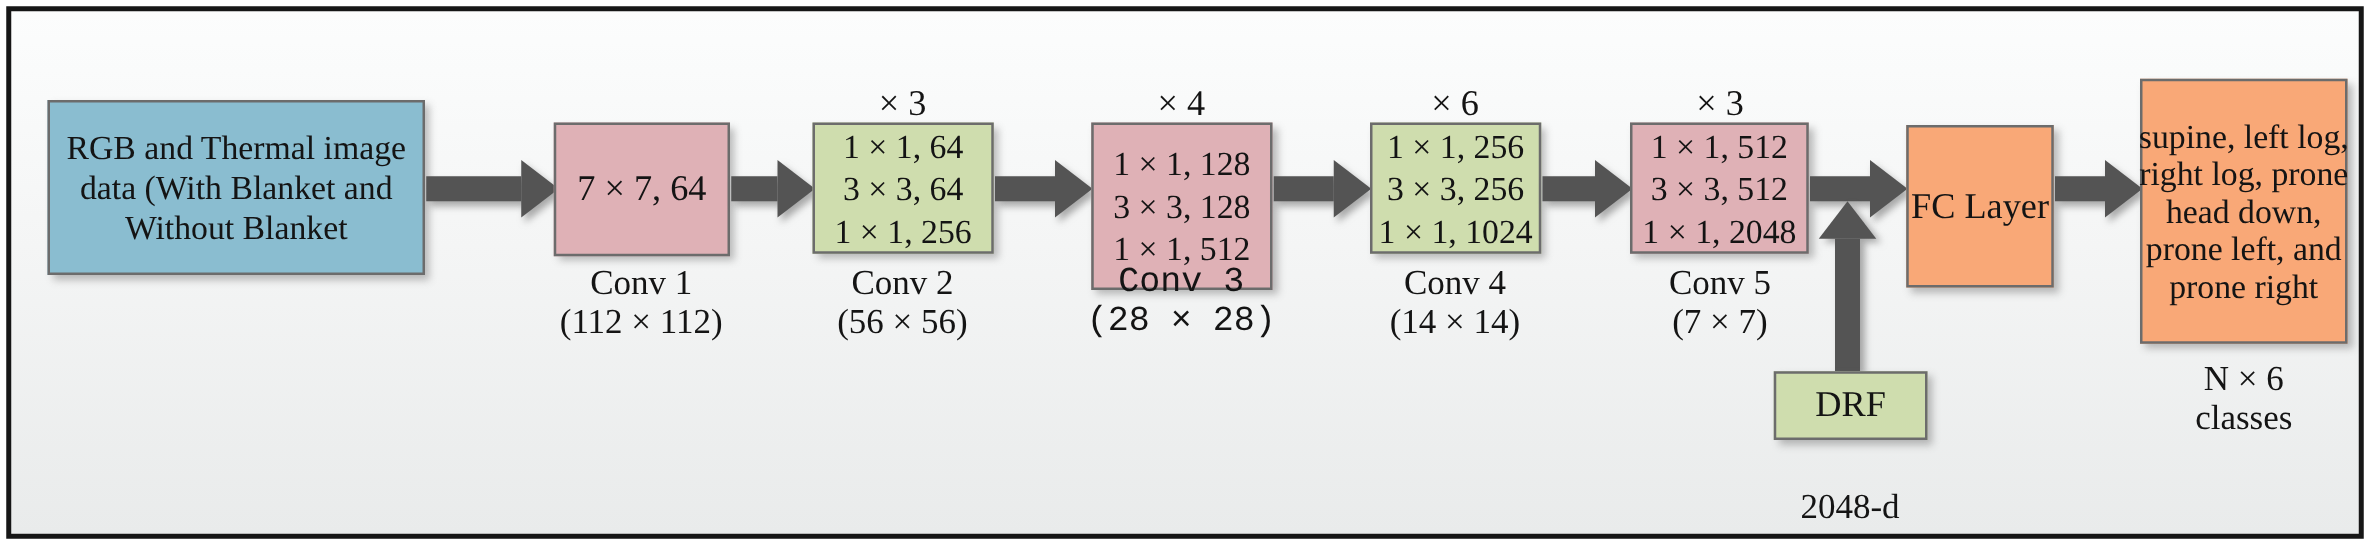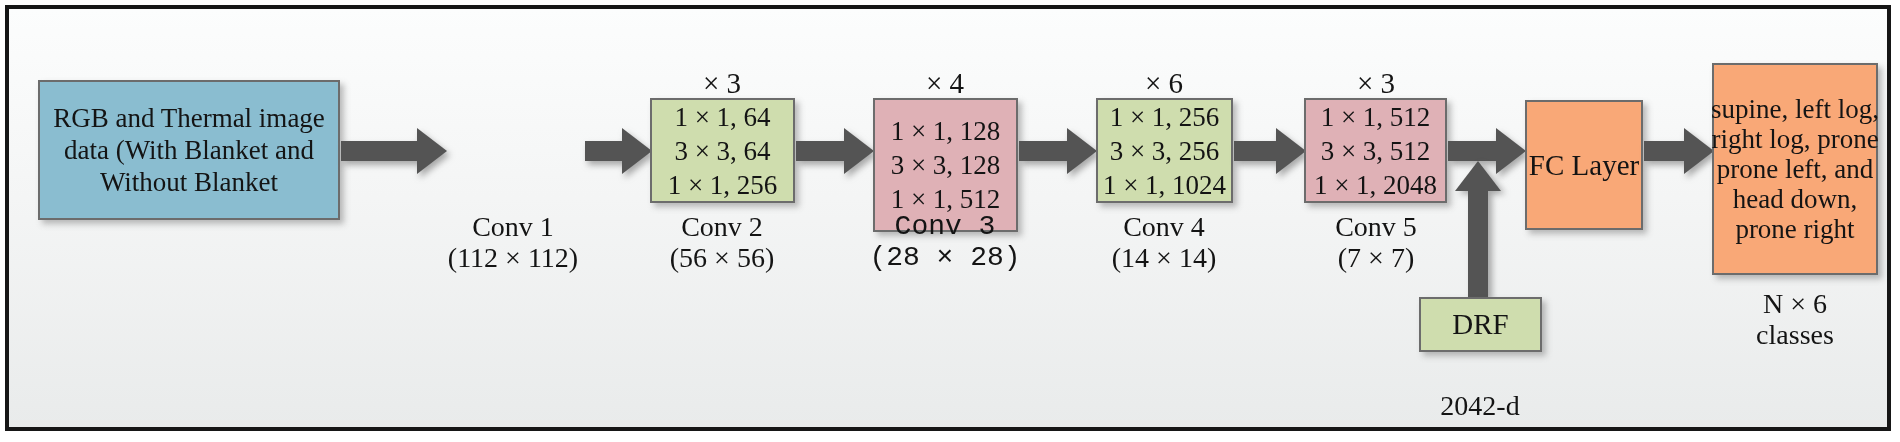--- a/index.html
+++ b/index.html
@@ -60,20 +60,23 @@
     <div class="in-line">RGB and Thermal image</div>
     <div class="in-line">data (With Blanket and</div>
     <div class="in-line">Without Blanket</div>
   </div>
 
   <div class="harrow" style="left:341px;top:128px;">
     <i class="shaft" style="width:76px"></i>
     <i class="head"></i>
   </div>
 
+  <div class="node pink" style="left:443px;top:98px;width:141px;height:107px;">
+    <div class="big">7 × 7, 64</div>
+  </div>
   <div class="lbl" style="left:413px;top:211px;width:200px;">
     <div>Conv 1</div>
     <div>(112 × 112)</div>
   </div>
 
   <div class="harrow" style="left:585px;top:128px;">
     <i class="shaft" style="width:37px"></i>
     <i class="head"></i>
   </div>
 
@@ -141,35 +144,35 @@
     <i class="head"></i>
   </div>
 
   <div class="varrow" style="left:1455px;top:161px;height:136px;">
     <i class="head"></i>
     <i class="shaft"></i>
   </div>
   <div class="node green" style="left:1419px;top:297px;width:123px;height:55px;">
     <div class="big">DRF</div>
   </div>
-  <div class="lbl" style="left:1400px;top:390px;width:160px;font-size:28px;">2042-d</div>
+  <div class="lbl" style="left:1400px;top:390px;width:160px;font-size:28px;">2048-d</div>
 
   <div class="node orange" style="left:1525px;top:100px;width:118px;height:130px;">
     <div class="big">FC Layer</div>
   </div>
 
   <div class="harrow" style="left:1644px;top:128px;">
     <i class="shaft" style="width:40px"></i>
     <i class="head"></i>
   </div>
 
   <div class="node orange" style="left:1712px;top:63px;width:166px;height:212px;">
     <div class="out-line">supine, left log,</div>
     <div class="out-line">right log, prone</div>
+    <div class="out-line">head down,</div>
     <div class="out-line">prone left, and</div>
-    <div class="out-line">head down,</div>
     <div class="out-line">prone right</div>
   </div>
   <div class="lbl" style="left:1712px;top:288px;width:166px;">
     <div>N × 6</div>
     <div>classes</div>
   </div>
 </div>
 
 </body></html>

